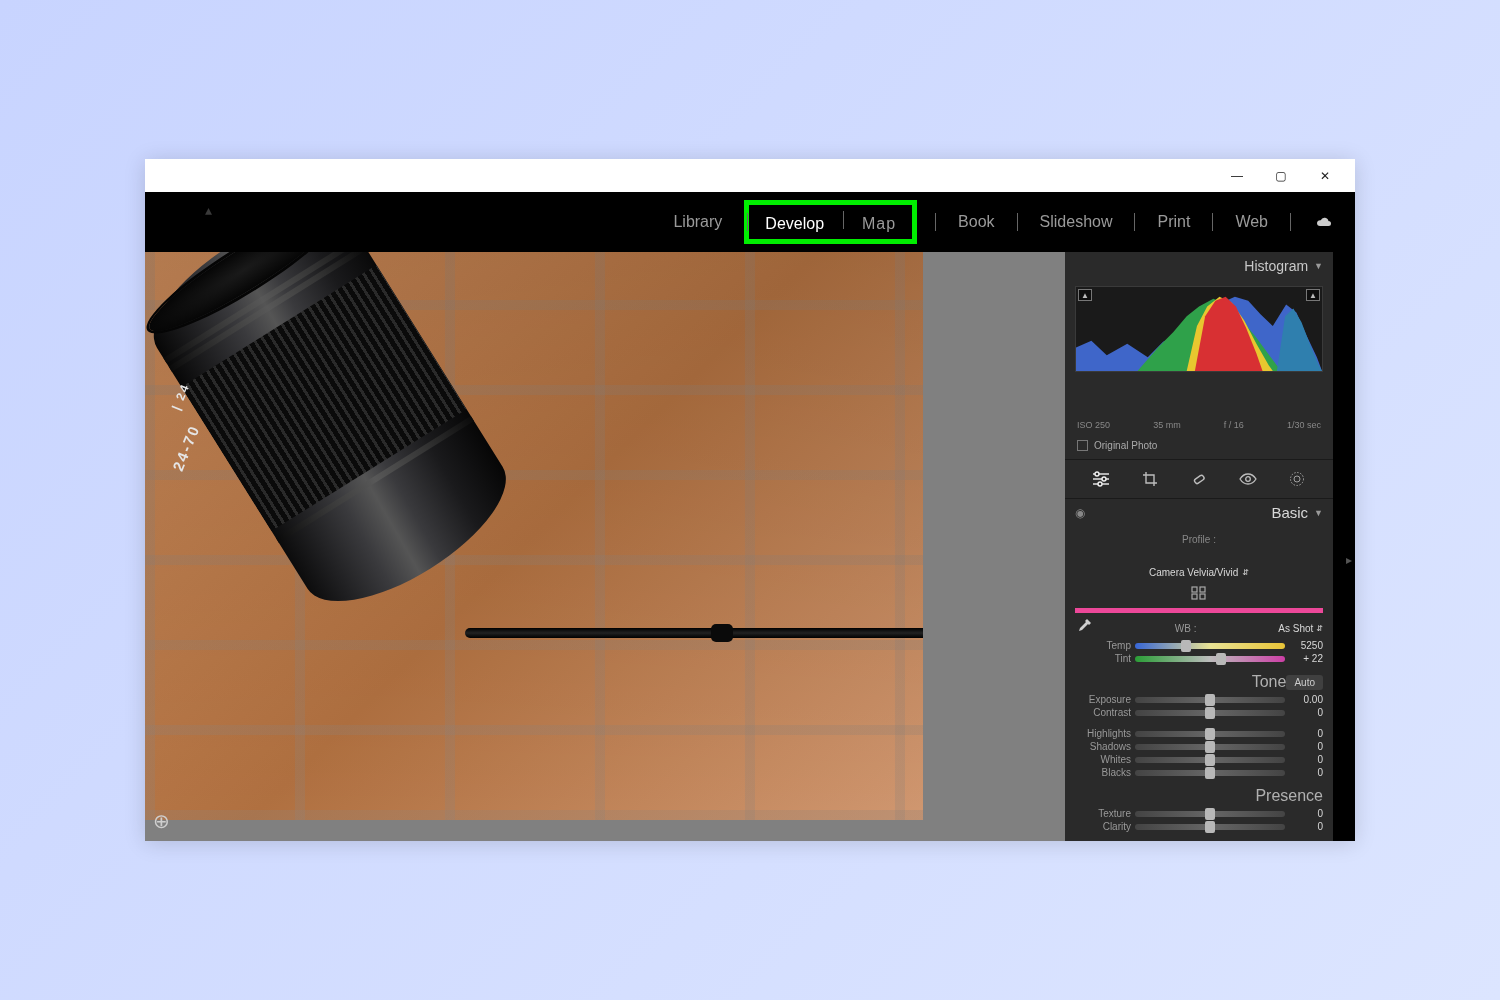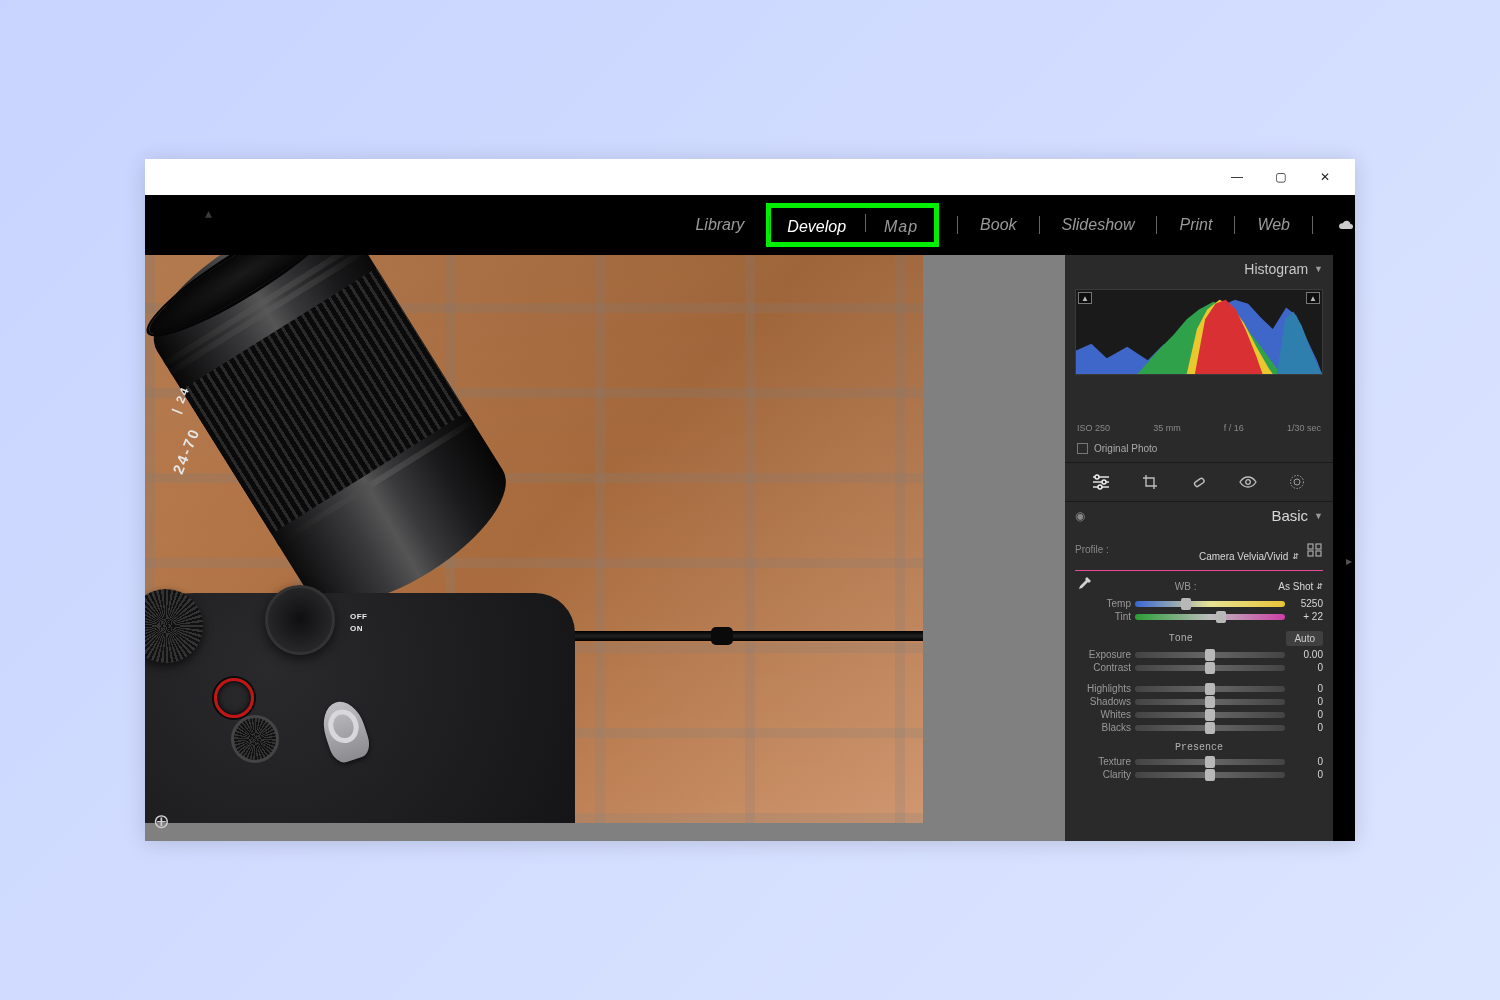--- a/index.html
+++ b/index.html
@@ -59,24 +59,24 @@
   top: 10px;
   color: #3a3a3a;
   font-size: 14px;
   cursor: pointer;
 }
 .modules {
   margin-left: auto;
   display: flex;
   align-items: center;
   gap: 18px;
+  padding-right: 22px;
   font-size: 16px;
   color: #9a9a9a;
   height: 100%;
-  font-style: italic;
 }
 .modules .sep {
   width: 1px;
   height: 18px;
   background: #666;
 }
 .module {
   cursor: pointer;
   position: relative;
   padding: 4px 4px;
@@ -422,21 +422,22 @@
   color: #888;
 }
 .treatment .opt.sel { color: #e0e0e0; }
 .treatment .vbar { width: 1px; height: 12px; background: #555; }
 
 .profile-row {
   display: flex;
   align-items: center;
   gap: 8px;
   padding: 6px 0 8px;
-  border-bottom: 1px solid #ec4899;
+  border-bottom: 5px solid #ec4899;
+  flex-direction: column;
 }
 .profile-row .plabel { color: #888; font-size: 10px; }
 .profile-row .pval {
   flex: 1;
   text-align: right;
   font-size: 10px;
   color: #d8d8d8;
   cursor: pointer;
   display: flex;
   justify-content: flex-end;
@@ -521,24 +522,23 @@
   color: #d8d8d8;
 }
 
 .section-hdr {
   display: flex;
   align-items: center;
   padding: 8px 0 2px;
 }
 .section-hdr .sname {
   flex: 1;
-  text-align: center;
-  font-size: 10px;
+  text-align: right;
+  font-size: 16px;
   color: #b0b0b0;
-  font-family: Liberation Mono, monospace;
 }
 .section-hdr .autobtn {
   font-size: 10px;
   color: #ccc;
   background: #404040;
   padding: 2px 8px;
   border-radius: 3px;
   cursor: pointer;
 }
 
@@ -608,30 +608,20 @@
           <div class="lens">
             <div class="barrel">
               <div class="ring r1"></div>
               <div class="ring r2"></div>
               <div class="zoom"></div>
               <div class="ring r3"></div>
             </div>
           </div>
           <div class="scale-text">| 24</div>
           <div class="scale-text scale2">24-70</div>
-          <div class="cambody">
-            <div class="dial-left"></div>
-            <div class="dial-center"></div>
-            <div class="onoff">
-              <div>OFF</div>
-              <div>ON</div>
-            </div>
-            <div class="strap"></div>
-            <div class="knob-low"></div>
-          </div>
         </div>
         <div class="zoom-bl">⊕</div>
       </div>
 
       <div class="rpanel">
         <div class="panel-head">
           <span class="title">Histogram</span>
           <span class="tri">▼</span>
         </div>
         <div class="histogram">

